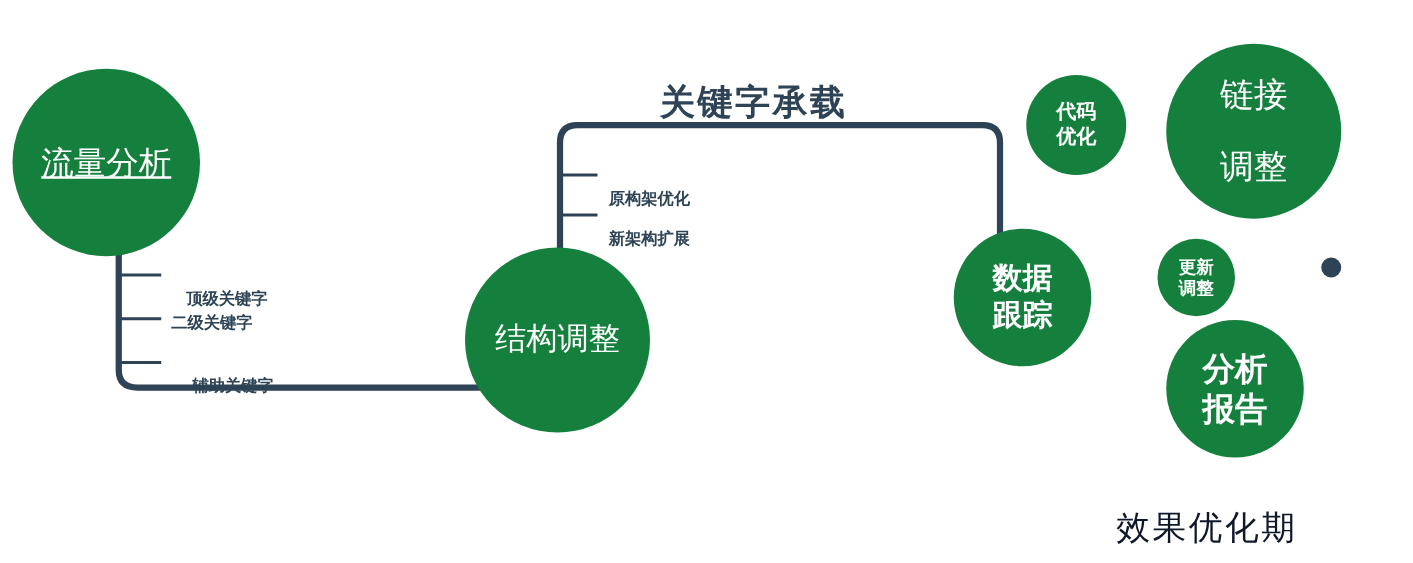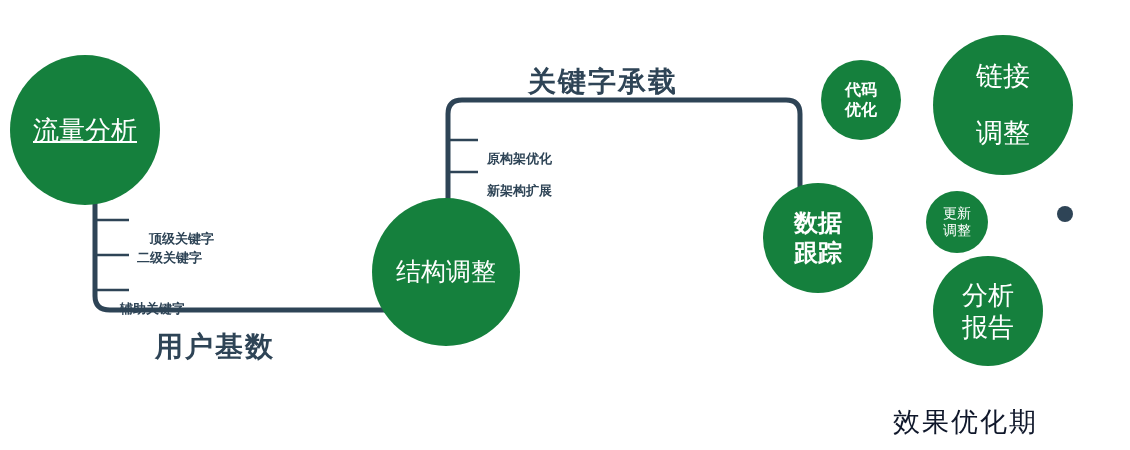--- a/index.html
+++ b/index.html
@@ -101,38 +101,37 @@
   <div class="node" style="left:821px; top:60px; width:80px; height:80px; font-size:16px; font-weight:600;">
     <span>代码</span>
     <span>优化</span>
   </div>
 
   <div class="node" style="left:933px; top:35px; width:140px; height:140px; font-size:27px; font-weight:400;gap:23px;">
     <span>链接</span>
     <span>调整</span>
   </div>
 
-  <div class="node" style="left:926px; top:191px; width:62px; height:62px; font-size:14px; font-weight:400;">
+  <div class="node" style="left:926px; top:191px; width:62px; height:62px; font-size:14px; font-weight:700;">
     <span>更新</span>
     <span>调整</span>
   </div>
 
   <div class="dot" style="left:1057px; top:206px; width:16px; height:16px;"></div>
 
-  <div class="node" style="left:933px; top:256px; width:110px; height:110px; font-size:26px; font-weight:400;">
+  <div class="node" style="left:933px; top:256px; width:110px; height:110px; font-size:26px; font-weight:700;">
     <span>分析</span>
     <span>报告</span>
   </div>
 
   <div class="edge-label" style="left:528px; top:63px; font-size:28px;">关键字承载</div>
 
-  <div class="edge-label" style="left:155px; top:328px; font-size:28px; font-weight:700;">用户基数</div>
 
   <div class="branch-label" style="left:149px; top:212px;">顶级关键字</div>
   <div class="branch-label" style="left:137px; top:231px;">二级关键字</div>
-  <div class="branch-label" style="left:120px; top:282px;">辅助关键字</div>
+  <div class="branch-label" style="left:154px; top:282px;">辅助关键字</div>
 
   <div class="branch-label" style="left:487px; top:132px;">原构架优化</div>
   <div class="branch-label" style="left:487px; top:164px;">新架构扩展</div>
 
   <div class="caption" style="left:893px; top:404px;">效果优化期</div>
 
 </div>
 
 </body></html>

